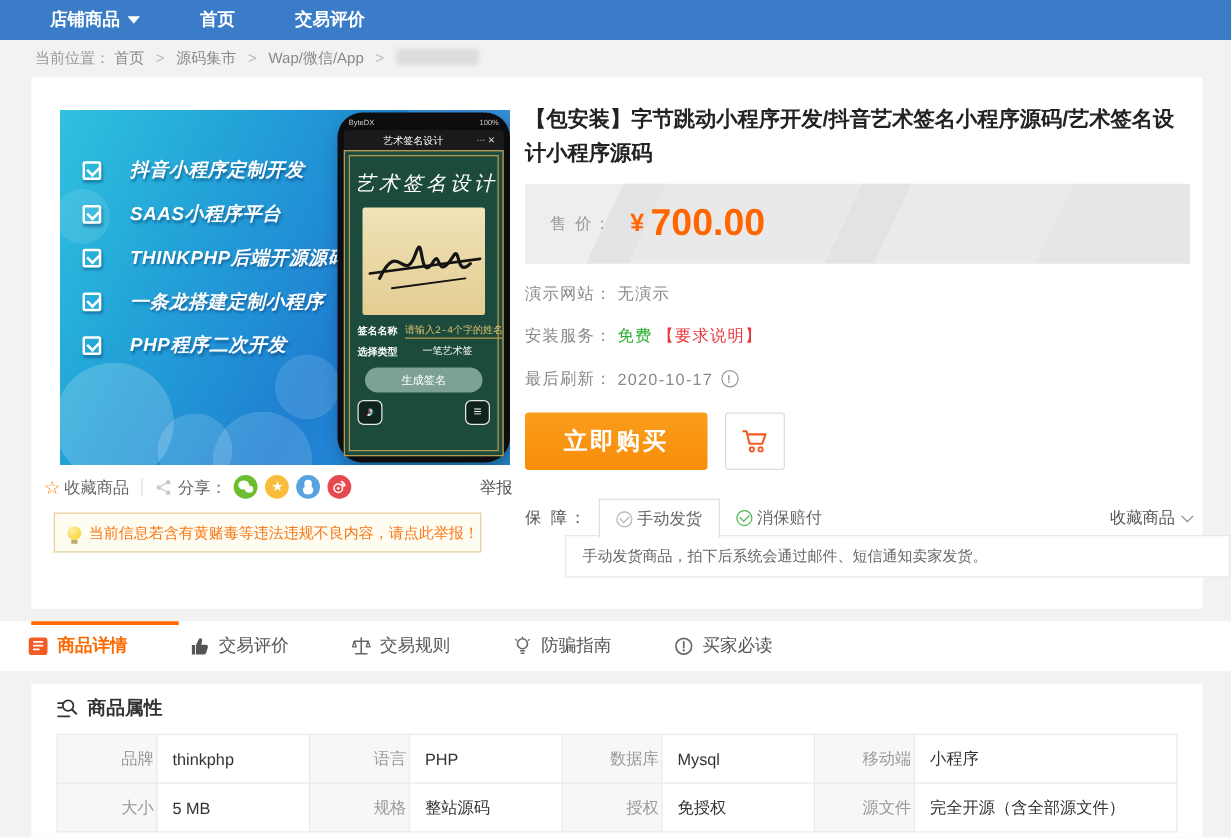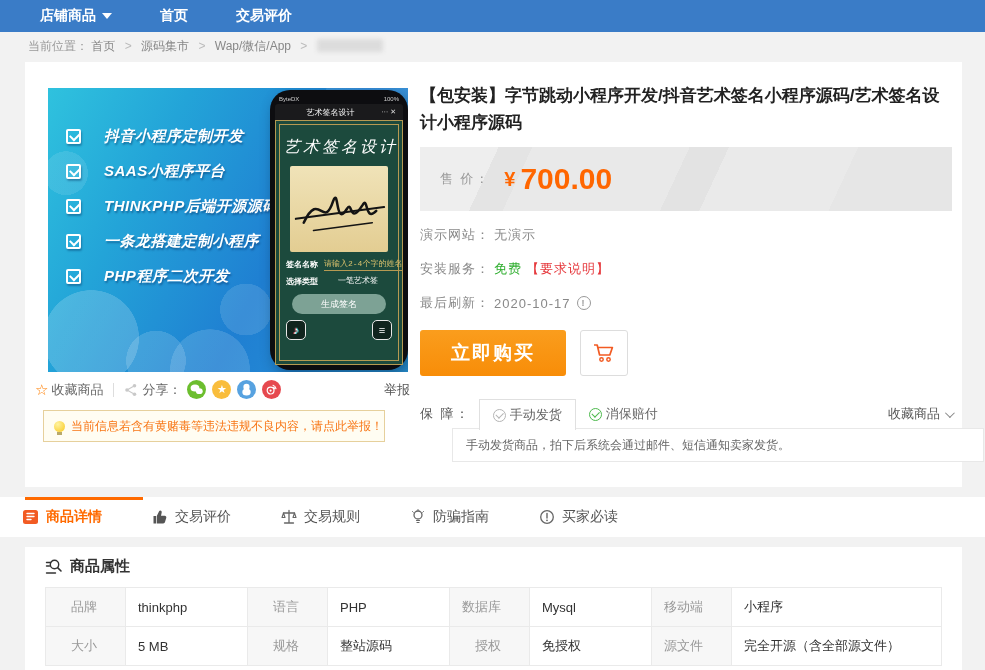--- a/index.html
+++ b/index.html
@@ -103,21 +103,21 @@
   .active-line { position:absolute; left:25px; top:0; width:118px; height:3px; background:#ff6a00; }
   .tab { display:flex; align-items:center; gap:7px; margin-right:50px; font-size:14px; color:#555; cursor:pointer; }
   .tab.active { color:#ff6a00; font-weight:bold; }
   .tab svg { display:block; }
 
   
   .bottom-card { left:25px; top:547px; width:937px; height:123px; }
   .attr-header { position:absolute; left:20px; top:10px; display:flex; align-items:center; gap:7px; font-size:15px; font-weight:bold; color:#333; }
   .attr-table { position:absolute; left:20px; top:40px; width:897px; border-collapse:collapse; font-size:13px; }
   .attr-table td { border:1px solid #eaeaea; height:39px; }
-  .attr-table td.k { background:#f7f7f7; color:#999; text-align:right; padding-right:28px; width:80px; }
+  .attr-table td.k { background:#f7f7f7; color:#999; text-align:right; padding-right:2px; width:80px; }
   .attr-table td.v { color:#333; padding-left:12px; }
 </style>
 </head>
 <body>
 
 <div class="page">
 
   <header class="topnav">
     <div class="nav-item">
       <span>店铺商品</span>

